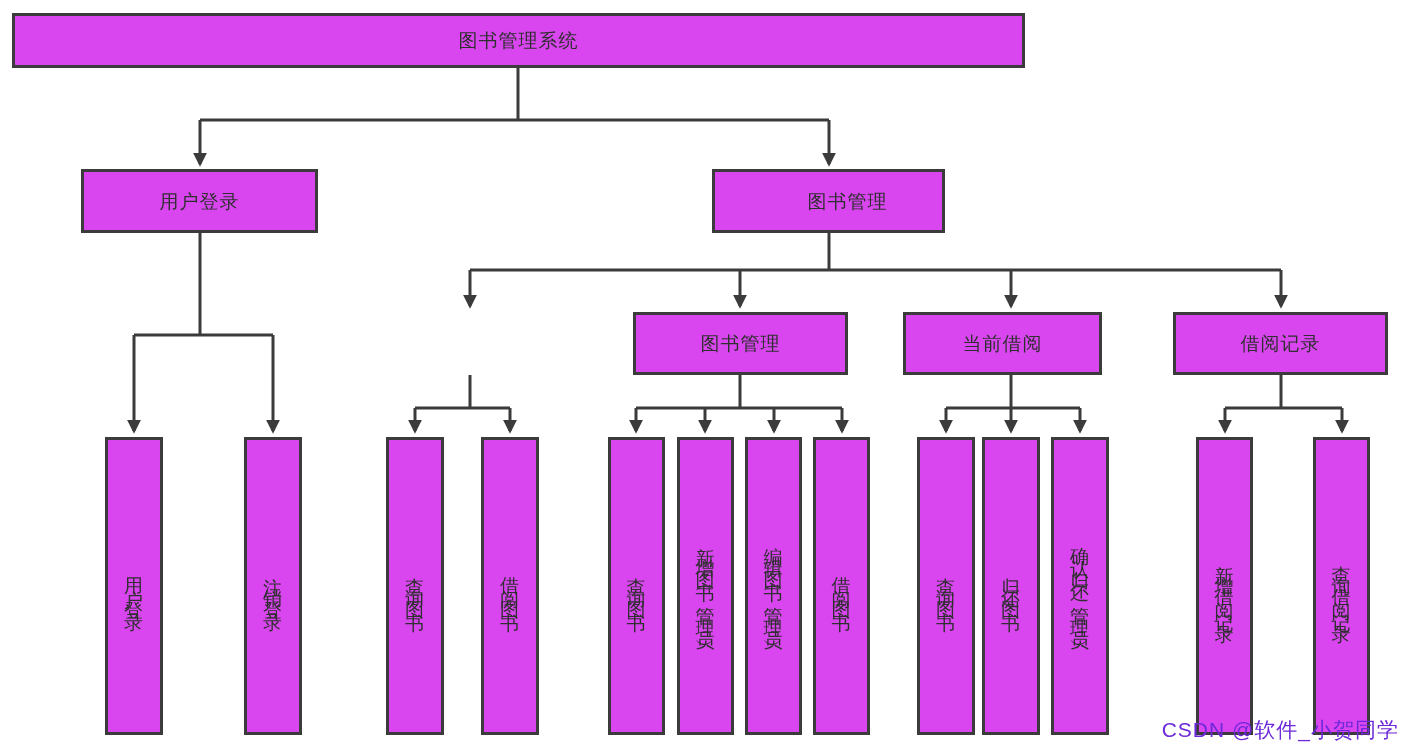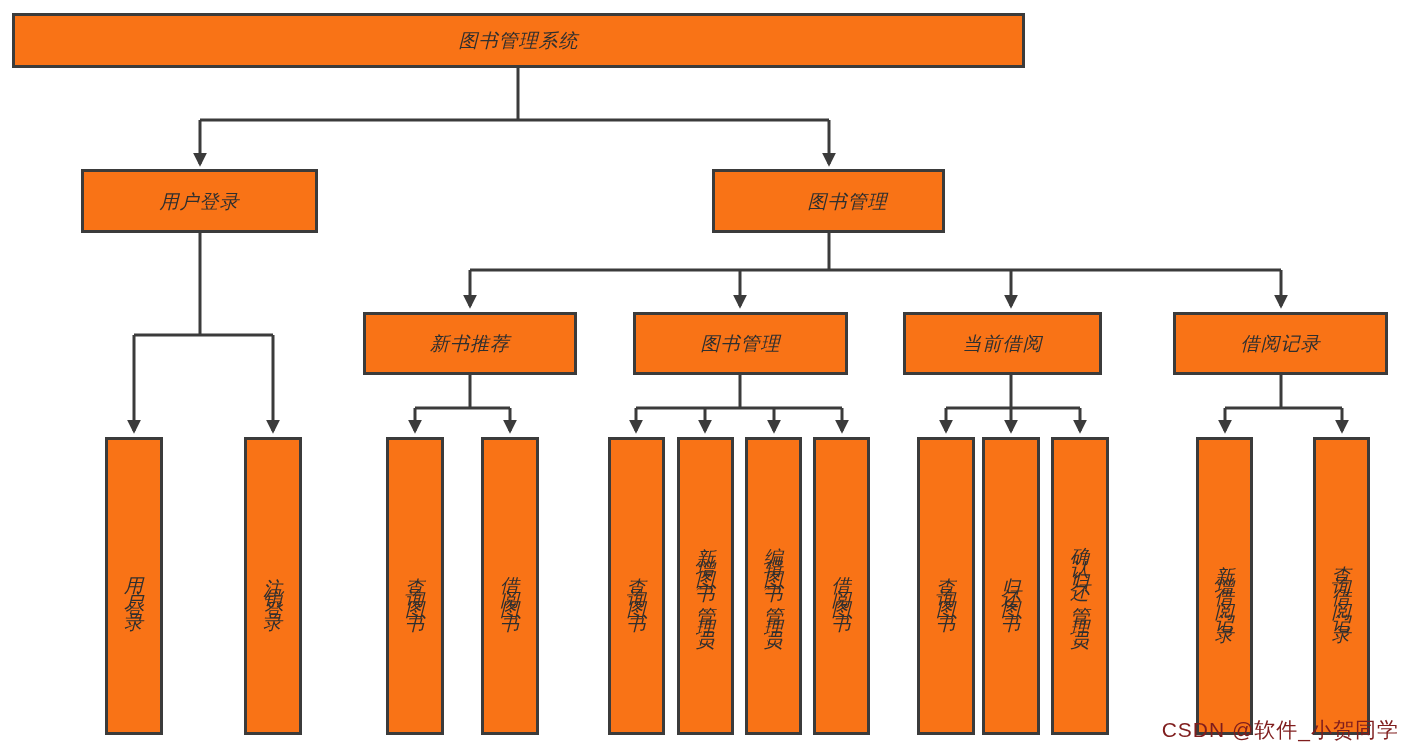--- a/index.html
+++ b/index.html
@@ -16,44 +16,43 @@
     overflow: hidden;
   }
   .wires {
     position: absolute;
     left: 0; top: 0;
     width: 1405px; height: 747px;
   }
   .node {
     position: absolute;
     box-sizing: border-box;
-    background: #f97316;
+    background: #d946ef;
     border: 3px solid #3b3b3b;
     color: #2f2f2f;
     display: flex;
     align-items: center;
     justify-content: center;
     font-size: 19px;
     line-height: 1;
     white-space: nowrap;
-    font-style: italic;
   }
   .node.h { letter-spacing: 1px; }
   .node.v {
     writing-mode: vertical-lr;
     text-orientation: mixed;
     letter-spacing: 12px;
     white-space: normal;
   }
   .watermark {
     position: absolute;
     right: 6px;
     bottom: 3px;
     font-size: 21px;
-    color: #7f1d1d;
+    color: #6d28d9;
     letter-spacing: 1px;
     z-index: 5;
   }
 </style>
 </head>
 <body>
 
 <div class="canvas">
 
   <svg class="wires" viewBox="0 0 1405 747" xmlns="http://www.w3.org/2000/svg">
@@ -104,21 +103,20 @@
       <line x1="1225" y1="408" x2="1225" y2="431" marker-end="url(#arw)"></line>
       <line x1="1342" y1="408" x2="1342" y2="431" marker-end="url(#arw)"></line>
     </g>
   </svg>
 
   <div class="node h" style="left:12px; top:13px; width:1013px; height:55px;">图书管理系统</div>
 
   <div class="node h" style="left:81px; top:169px; width:237px; height:64px;">用户登录</div>
   <div class="node h" style="left:712px; top:169px; width:233px; height:64px;padding-left:38px;">图书管理</div>
 
-  <div class="node h" style="left:363px; top:312px; width:214px; height:63px;">新书推荐</div>
   <div class="node h" style="left:633px; top:312px; width:215px; height:63px;">图书管理</div>
   <div class="node h" style="left:903px; top:312px; width:199px; height:63px;">当前借阅</div>
   <div class="node h" style="left:1173px; top:312px; width:215px; height:63px;">借阅记录</div>
 
   <div class="node v" style="left:105px; top:437px; width:58px; height:298px;">用户登录</div>
   <div class="node v" style="left:244px; top:437px; width:58px; height:298px;">注销登录</div>
 
   <div class="node v" style="left:386px; top:437px; width:58px; height:298px;">查询图书</div>
   <div class="node v" style="left:481px; top:437px; width:58px; height:298px;">借阅图书</div>
 

